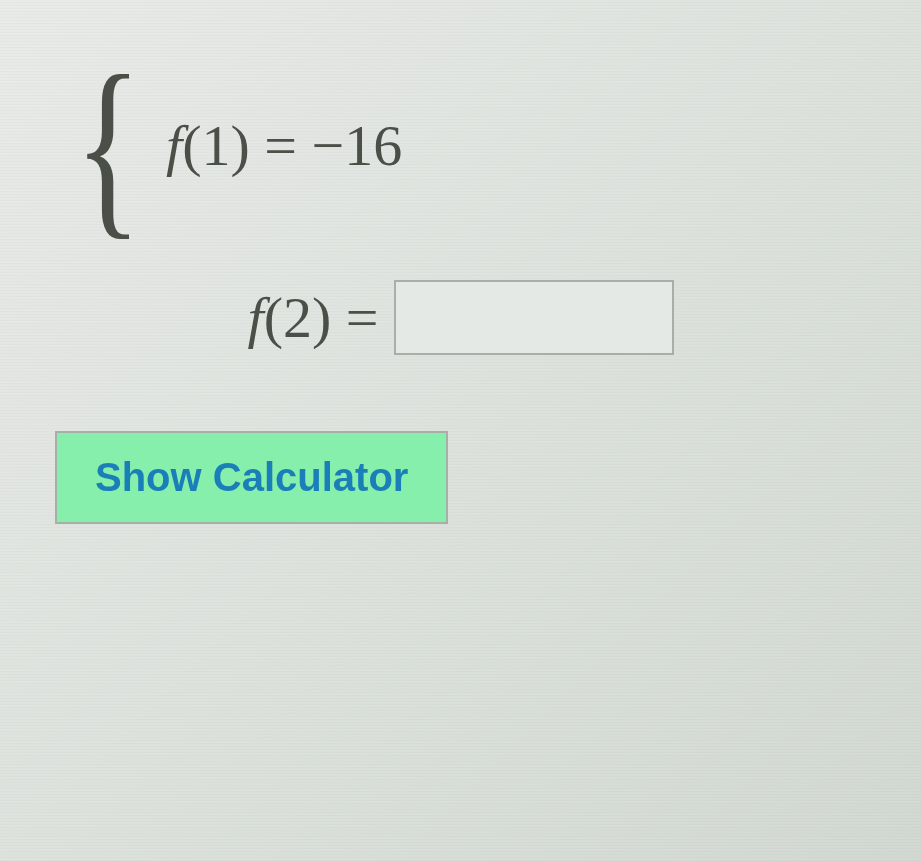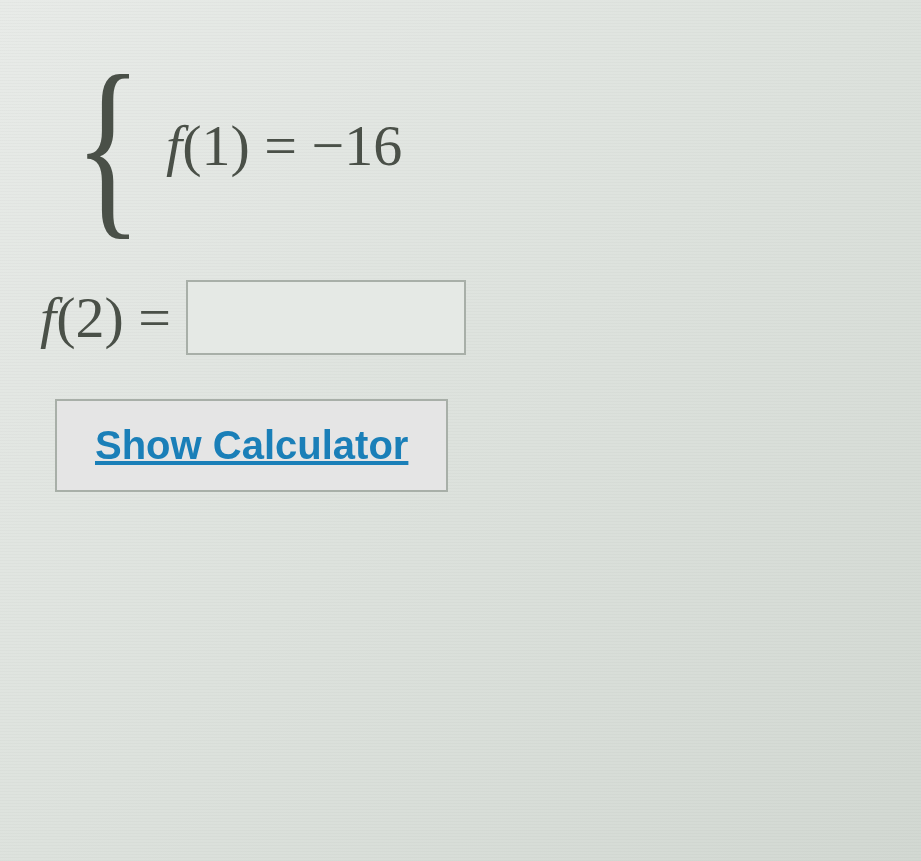--- a/index.html
+++ b/index.html
@@ -61,22 +61,23 @@
       color: #4a5048;
       font-style: italic;
       white-space: nowrap;
     }
     .equation .upright {
       font-style: normal;
     }
     .answer-row {
       display: flex;
       align-items: center;
-      margin-bottom: 44px;
+      margin-bottom: 76px;
       margin-left: 0px;
+      justify-content: center;
     }
     .answer-label {
       font-size: 58px;
       color: #4a5048;
       font-style: italic;
     }
     .answer-label .upright {
       font-style: normal;
     }
     .answer-input {
@@ -85,29 +86,28 @@
       border: 2px solid #a8afa8;
       background: #e5e9e5;
       margin-left: 15px;
       font-size: 40px;
       padding: 0 15px;
       color: #4a5048;
       font-family: Georgia, serif;
     }
     .calc-button {
       border: 2px solid #a8afa8;
-      background: #e5e5e5;
+      background: #86efac;
       color: #1a7fb8;
       font-size: 40px;
       padding: 22px 38px;
       font-family: 'Arial', sans-serif;
       font-weight: bold;
       cursor: pointer;
       margin-left: 15px;
-      text-decoration: underline;
     }
   </style>
 </head>
 <body>
 
 <div class="content">
   <div class="brace-system">
     <div class="brace">{</div>
     <div class="equations">
       <div class="equation">

